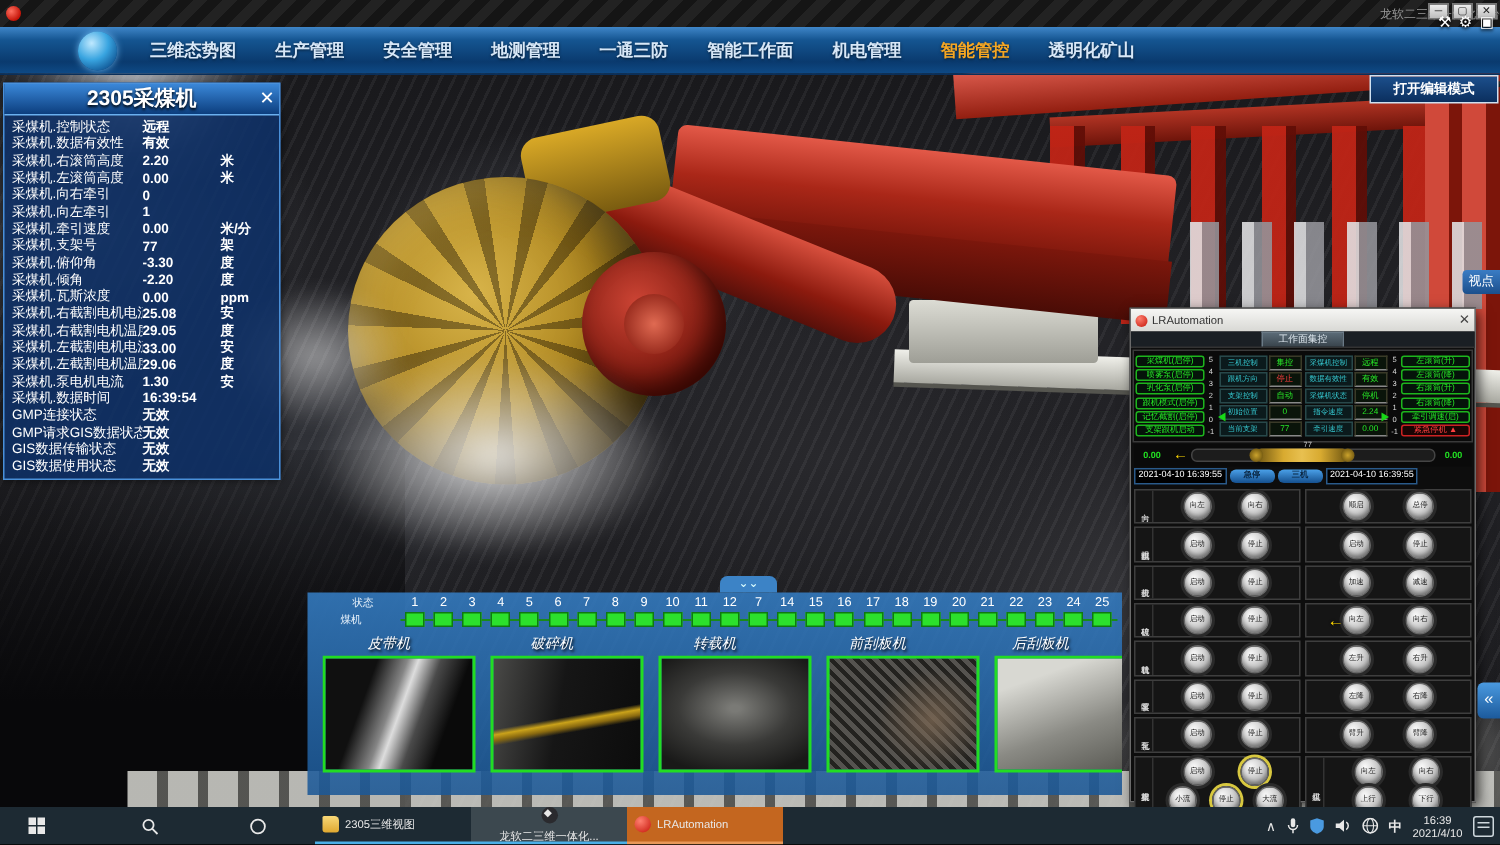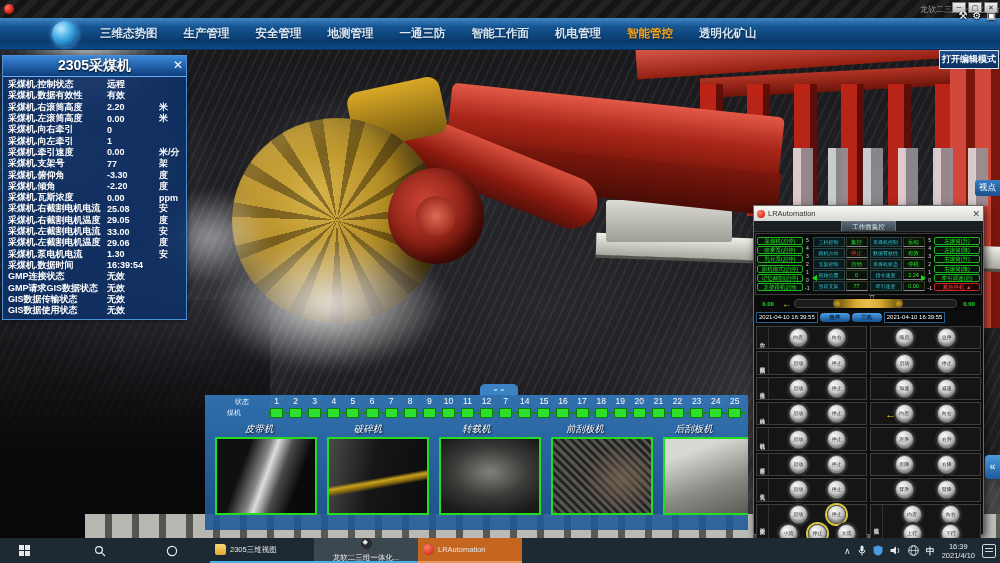--- a/index.html
+++ b/index.html
@@ -72,32 +72,32 @@
     background:radial-gradient(circle at 35% 30%,#bfe9ff,#38a4e0 45%,#0d4f8e 85%);
     box-shadow:0 0 5px rgba(120,200,255,.8);}
   .brand{font-size:17px;font-weight:bold;color:#fff;margin-left:10px;letter-spacing:2px;flex:none;
     text-shadow:0 1px 3px rgba(0,0,0,.7);}
   .nav-items{display:flex;gap:26px;margin-left:22px;}
   .nav-item{font-size:11.5px;font-weight:bold;color:#d7e7f7;cursor:pointer;white-space:nowrap;text-shadow:0 1px 2px rgba(0,0,0,.6);}
   .nav-item.active{color:#f5a623;}
   .tool-icons{position:absolute;right:4px;top:11px;z-index:61;display:flex;gap:5px;}
   .tool-ic{color:#fff;font-size:10px;line-height:10px;text-shadow:0 1px 2px #000;}
   .edit-btn{position:absolute;right:1px;top:50px;z-index:55;background:linear-gradient(#1c4f8c,#0b2f5e);
-    border:1px solid #cfe0f0;color:#fff;font-size:9px;font-weight:bold;padding:2px 2px;}
+    border:1px solid #cfe0f0;color:#fff;font-size:9px;font-weight:bold;padding:2px 15px;}
 
   
   .left-panel{position:absolute;left:2px;top:55px;width:185px;z-index:20;
     background:rgba(14,48,102,.88);border:1px solid #4a90d9;box-shadow:0 0 6px rgba(0,0,0,.6);}
   .lp-header{height:21px;background:linear-gradient(180deg,#3a87d8,#0c3e7e);display:flex;align-items:center;position:relative;
     border-bottom:1px solid #6ab0ef;}
   .lp-title{flex:1;text-align:center;color:#fff;font-weight:bold;font-size:14px;text-shadow:0 1px 2px #000;}
   .lp-close{position:absolute;right:3px;top:2px;color:#fff;font-size:12px;line-height:14px;cursor:pointer;}
   .lp-rows{padding:2px 0 3px 0;}
   .lp-row{display:flex;height:11.3px;align-items:center;}
-  .lp-label{width:104px;padding-left:5px;font-size:9px;color:#fff;font-weight:bold;white-space:nowrap;overflow:hidden;}
+  .lp-label{width:92px;padding-left:5px;font-size:9px;color:#fff;font-weight:normal;white-space:nowrap;overflow:hidden;}
   .lp-value{width:52px;font-size:9px;color:#fff;font-weight:bold;}
   .lp-unit{flex:1;font-size:9px;color:#fff;font-weight:bold;}
 
   
   .vp-tab{position:absolute;right:0;top:180px;z-index:15;background:linear-gradient(#3a7cc4,#1c4f8c);
     color:#fff;font-size:8.5px;padding:2px 4px;border-radius:3px 0 0 3px;}
   .collapse-tab{position:absolute;right:0;top:455px;z-index:30;background:linear-gradient(#4a9ae0,#1c5a9c);
     color:#fff;font-size:11px;line-height:22px;width:15px;height:24px;text-align:center;border-radius:4px 0 0 4px;}
 
   

